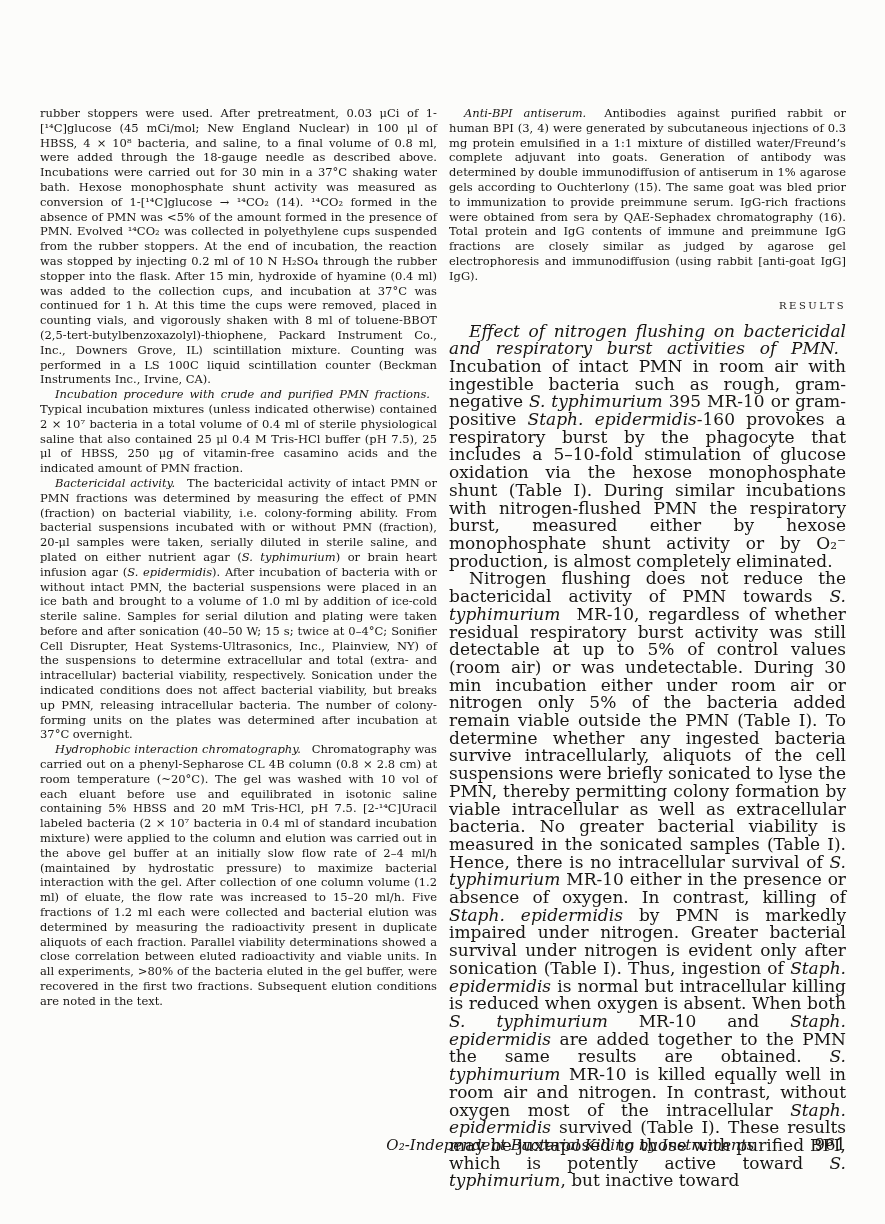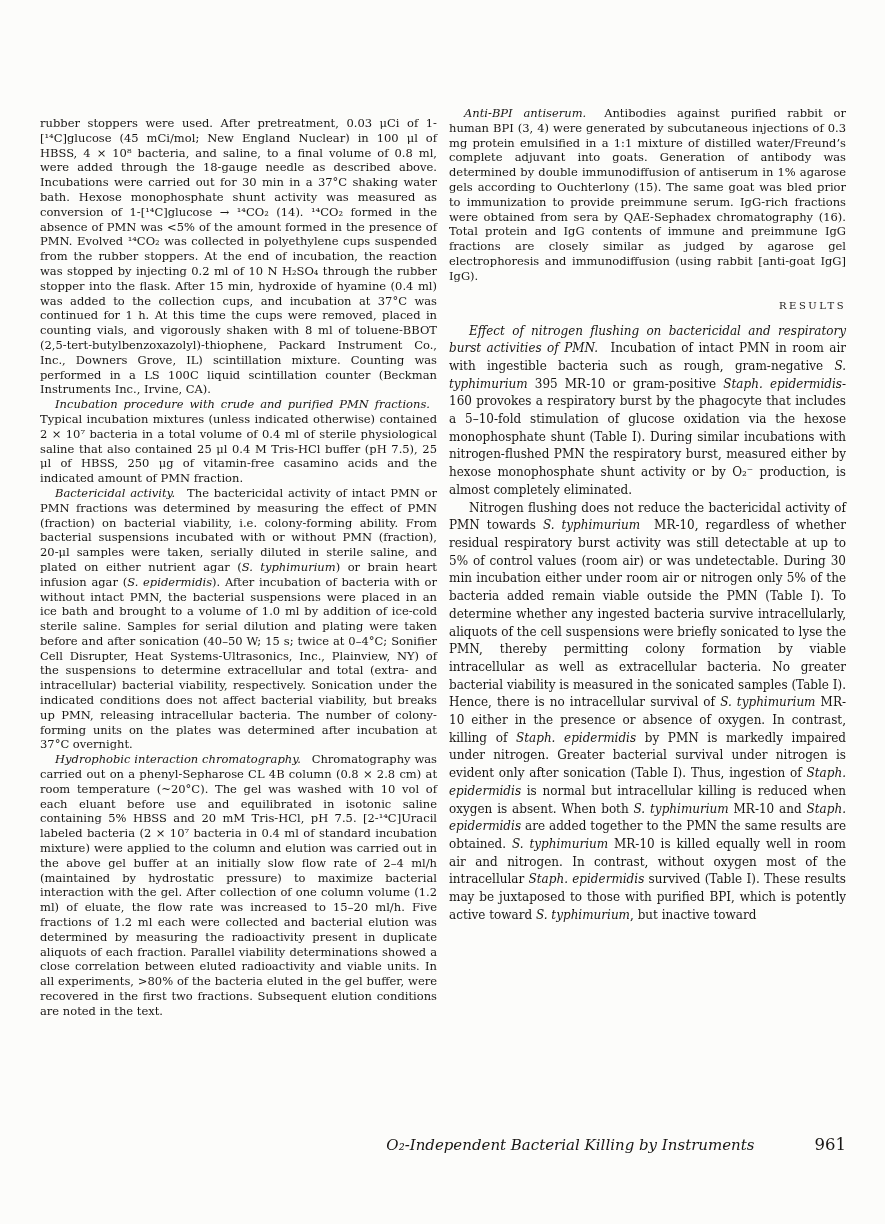--- a/index.html
+++ b/index.html
@@ -31,36 +31,35 @@
   .methods {
     font-size: 11.5px;
     line-height: 14.8px;
   }
   .methods p {
     margin: 0;
     text-indent: 15px;
   }
   .methods p.flush {
     text-indent: 0;
-    margin-top: 10px;
   }
   p > i:first-child {
     margin-right: 7px;
     margin-top: 12px;
   }
   .results-heading {
     font-size: 10px;
     font-weight: normal;
     letter-spacing: 2.5px;
     margin: 16px 0 12px 55px;
     text-align: right;
     text-indent: 0;
   }
   .results-text {
-    font-size: 12px;
+    font-size: 17px;
     line-height: 17.7px;
   }
   .results-text p {
     margin: 0;
     text-indent: 20px;
   }
   .footer {
     position: absolute;
     top: 1135px;
     left: 40px;

